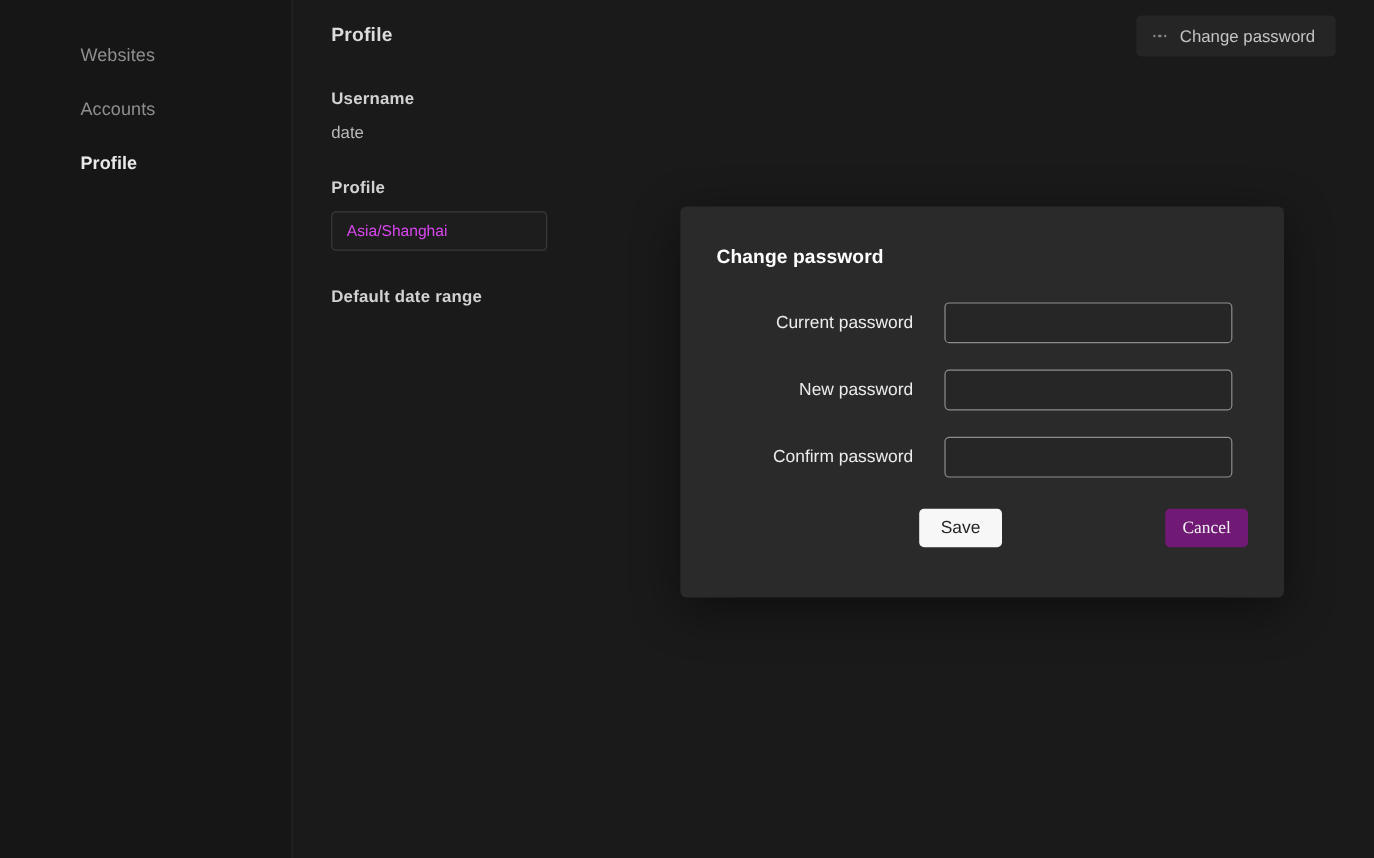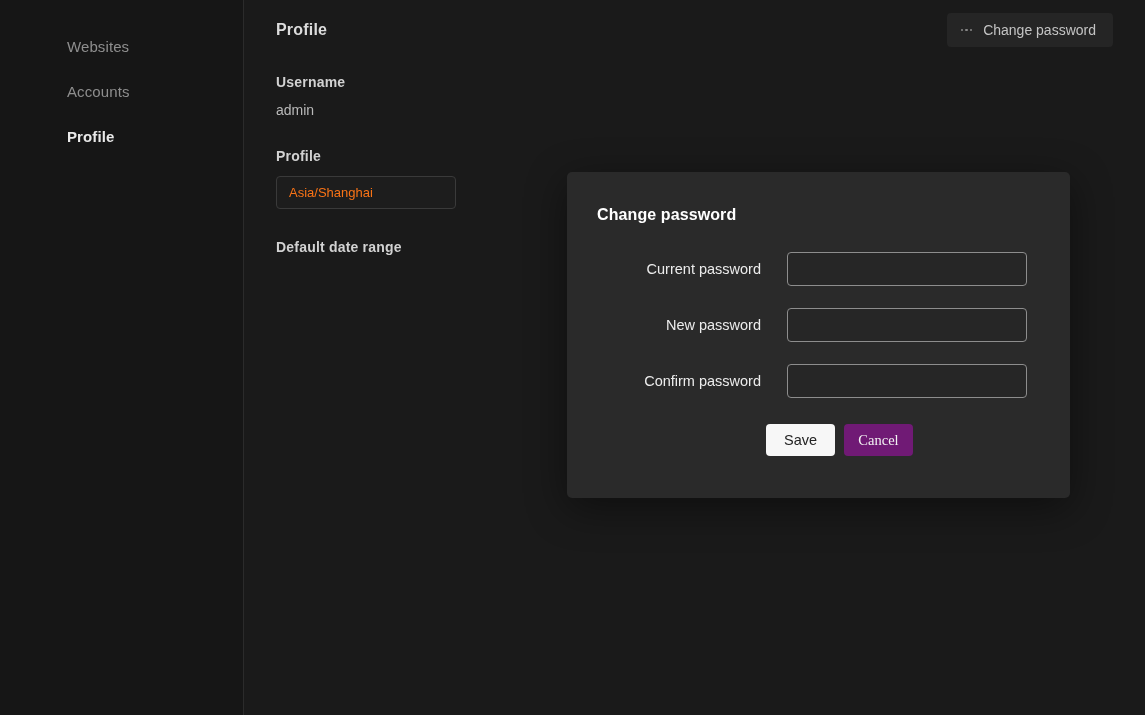--- a/index.html
+++ b/index.html
@@ -115,21 +115,21 @@
   .select-box {
     display: inline-flex;
     align-items: center;
     height: 33px;
     min-width: 180px;
     padding: 0 12px;
     background: #1d1d1d;
     border: 1px solid #3a3a3a;
     border-radius: 4px;
     font-size: 13px;
-    color: #f97316;
+    color: #d946ef;
     cursor: pointer;
     white-space: nowrap;
   }
 
   
   #modal-overlay {
     position: absolute;
     inset: 0;
     z-index: 20;
   }
@@ -176,20 +176,21 @@
     font-size: 14px;
     font-family: "Liberation Sans", sans-serif;
     outline: none;
   }
 
   #modal-actions {
     display: flex;
     gap: 9px;
     padding-left: 169px;
     margin-top: 26px;
+    justify-content: space-between;
   }
   .btn {
     min-width: 69px;
     height: 32px;
     border: none;
     border-radius: 4px;
     font-size: 14.5px;
     font-family: "Liberation Sans", sans-serif;
     cursor: pointer;
     padding: 0 14px;
@@ -226,21 +227,21 @@
             <i></i>
         </span>
         <span>Change password</span>
       </button>
     </header>
 
     <section id="profile-form">
 
       <div class="field-block">
         <div class="field-label">Username</div>
-        <div class="field-value">admin</div>
+        <div class="field-value">date</div>
       </div>
 
       <div class="field-block">
         <div class="field-label">Profile</div>
         <div class="select-box">
           <span>Asia/Shanghai</span>
         </div>
       </div>
 
       <div class="field-block">

